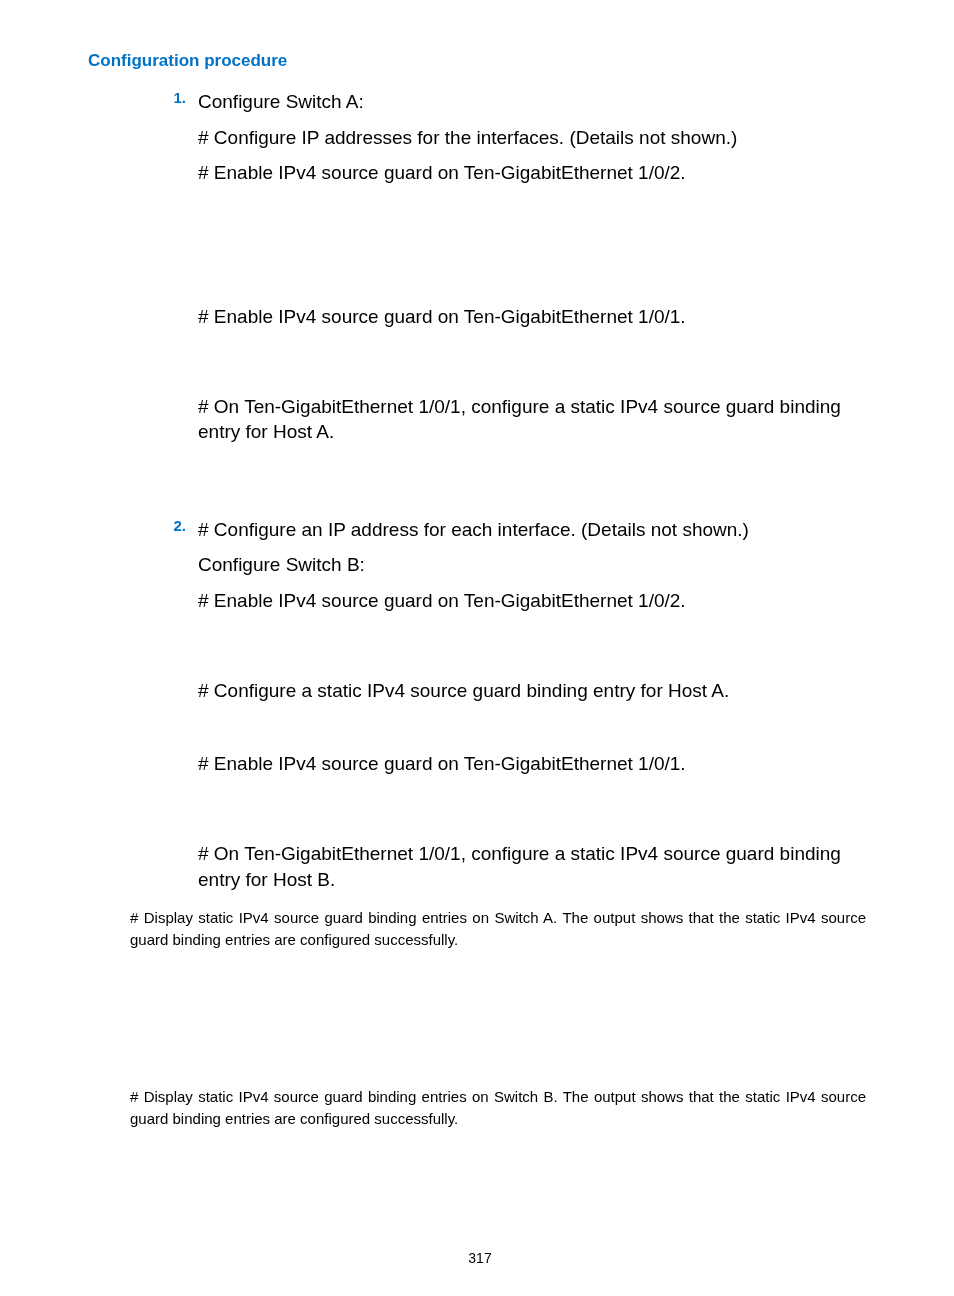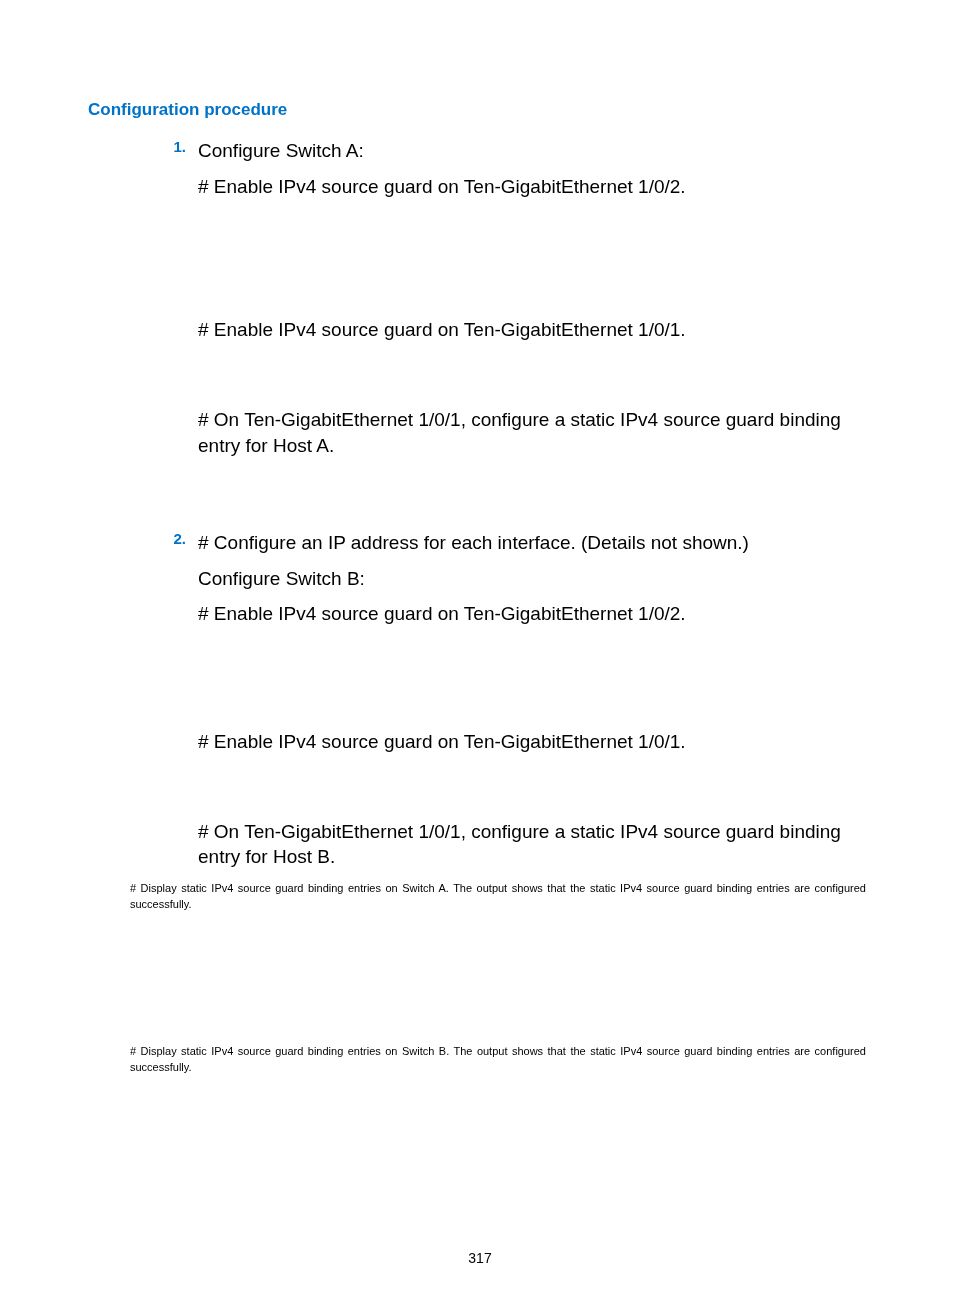--- a/index.html
+++ b/index.html
@@ -7,21 +7,21 @@
     padding: 0;
     width: 954px;
     background: #fff;
     font-family: Arial, Helvetica, sans-serif;
     color: #000;
   }
   .page {
     box-sizing: border-box;
     width: 954px;
     min-height: 1296px;
-    padding: 100px 88px 40px 88px;
+    padding: 51px 88px 40px 88px;
     position: relative;
   }
   .h2 {
     color: #0073c8;
     font-weight: bold;
     font-size: 17px;
     margin: 0 0 18px 0;
   }
   .h2.top {
     margin-top: 0;
@@ -53,21 +53,21 @@
     line-height: 1.35;
   }
   .gap {
     height: 54px;
   }
   .gap-sm {
     height: 38px;
   }
   .para {
     margin-left: 42px;
-    font-size: 11px;
+    font-size: 15px;
     line-height: 1.45;
     margin-bottom: 10px;
     text-align: justify;
   }
   .page-number {
     position: absolute;
     bottom: 30px;
     left: 3px;
     width: 100%;
     text-align: center;
@@ -78,37 +78,39 @@
 <body>
 
 <div class="page">
 
   <div class="h2 top">Configuration procedure</div>
 
   <div class="num-block">
     <div class="num">1.</div>
     <div class="num-body">
       <p class="line">Configure Switch A:</p>
+      <p class="line"># Configure IP addresses for the interfaces. (Details not shown.)</p>
       <p class="line"># Enable IPv4 source guard on Ten-GigabitEthernet 1/0/2.</p>
       <div class="gap"></div>
       <div class="gap"></div>
       <p class="line"># Enable IPv4 source guard on Ten-GigabitEthernet 1/0/1.</p>
       <div class="gap"></div>
       <p class="line"># On Ten-GigabitEthernet 1/0/1, configure a static IPv4 source guard binding entry for Host A.</p>
       <div class="gap"></div>
     </div>
   </div>
 
   <div class="num-block">
     <div class="num">2.</div>
     <div class="num-body">
       <p class="line"># Configure an IP address for each interface. (Details not shown.)</p>
       <p class="line">Configure Switch B:</p>
       <p class="line"># Enable IPv4 source guard on Ten-GigabitEthernet 1/0/2.</p>
       <div class="gap"></div>
+      <p class="line"># Configure a static IPv4 source guard binding entry for Host A.</p>
       <div class="gap-sm"></div>
       <p class="line"># Enable IPv4 source guard on Ten-GigabitEthernet 1/0/1.</p>
       <div class="gap"></div>
       <p class="line"># On Ten-GigabitEthernet 1/0/1, configure a static IPv4 source guard binding entry for Host B.</p>
     </div>
   </div>
 
 
   <p class="para"># Display static IPv4 source guard binding entries on Switch A. The output shows that the static IPv4 source guard binding entries are configured successfully.</p>
   <div style="height:110px"></div>

